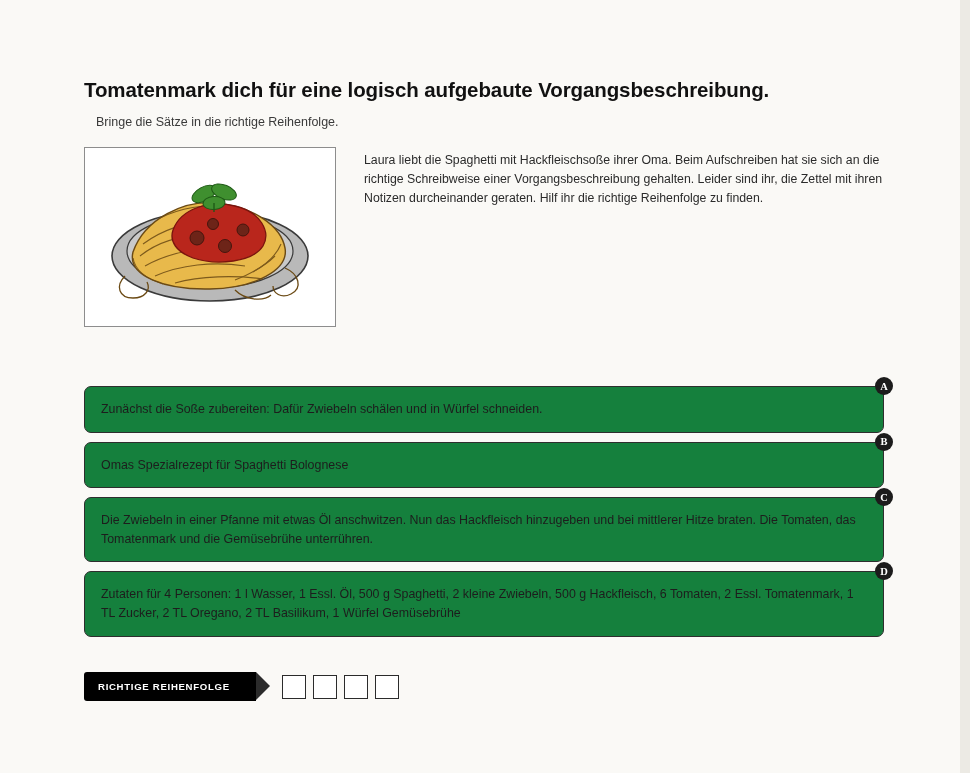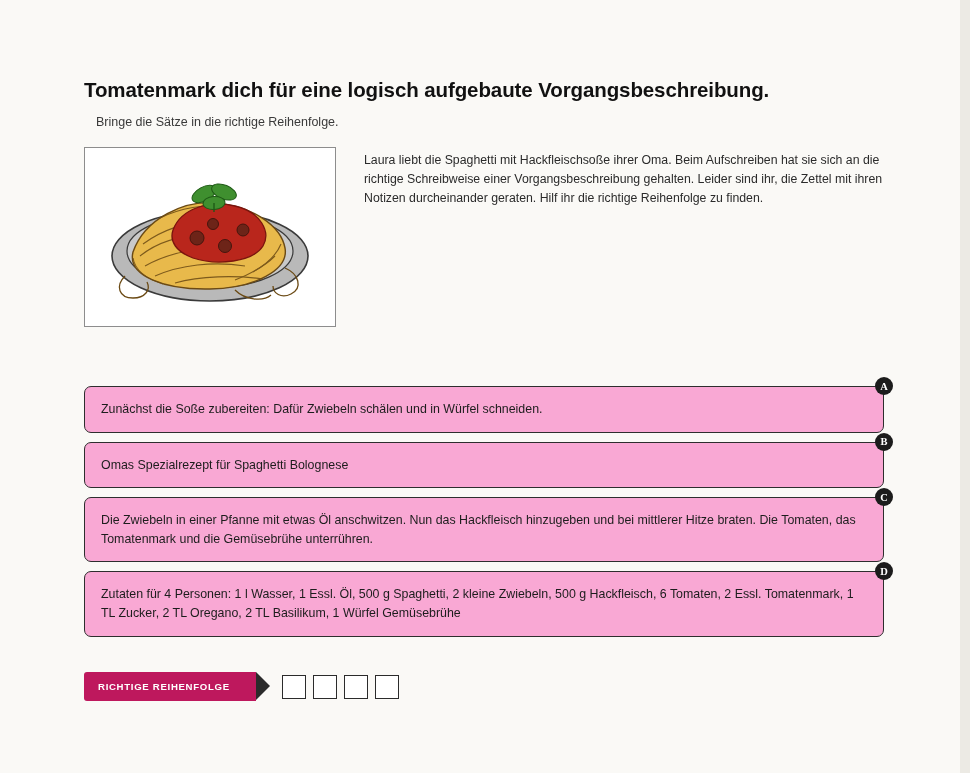--- a/index.html
+++ b/index.html
@@ -71,21 +71,21 @@
     top: 386px;
     width: 800px;
   }
   .card-wrap {
     position: relative;
     margin-bottom: 9px;
   }
   .card {
     border: 1px solid #2e2e2e;
     border-radius: 7px;
-    background: #f9a8d4;
+    background: #15803d;
     padding: 13px 16px 13px 16px;
     font-size: 12.4px;
     line-height: 1.5;
     color: #1d1d1d;
     box-sizing: border-box;
     min-height: 44px;
     display: flex;
     align-items: flex-start;
   }
   .card-text { display: block; }
@@ -109,21 +109,21 @@
   .answer-row {
     position: absolute;
     left: 84px;
     top: 672px;
     display: flex;
     align-items: center;
     gap: 0;
   }
   .answer-tag {
     position: relative;
-    background: #be185d;
+    background: #000000;
     color: #ffffff;
     font-size: 9.6px;
     font-weight: bold;
     letter-spacing: 0.7px;
     padding: 9px 26px 9px 14px;
     border-radius: 3px 0 0 3px;
     height: 29px;
     box-sizing: border-box;
     display: flex;
     align-items: center;

